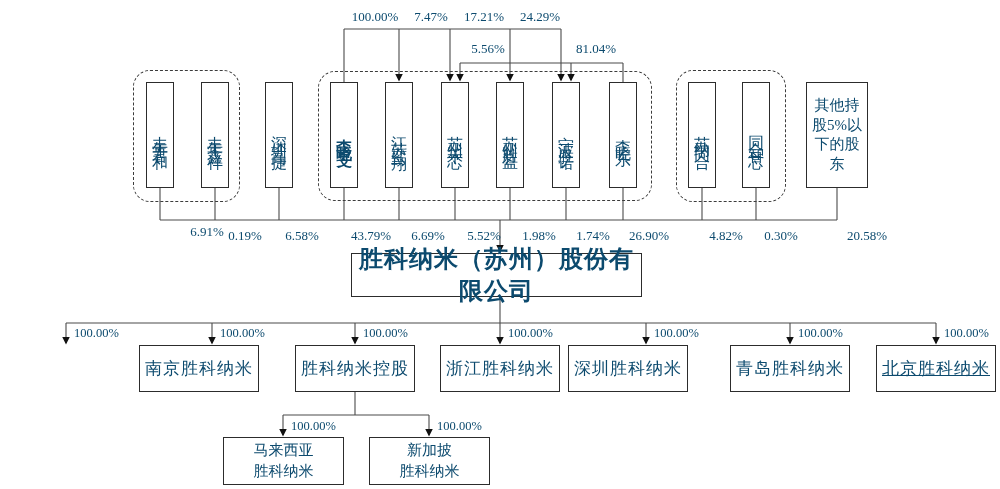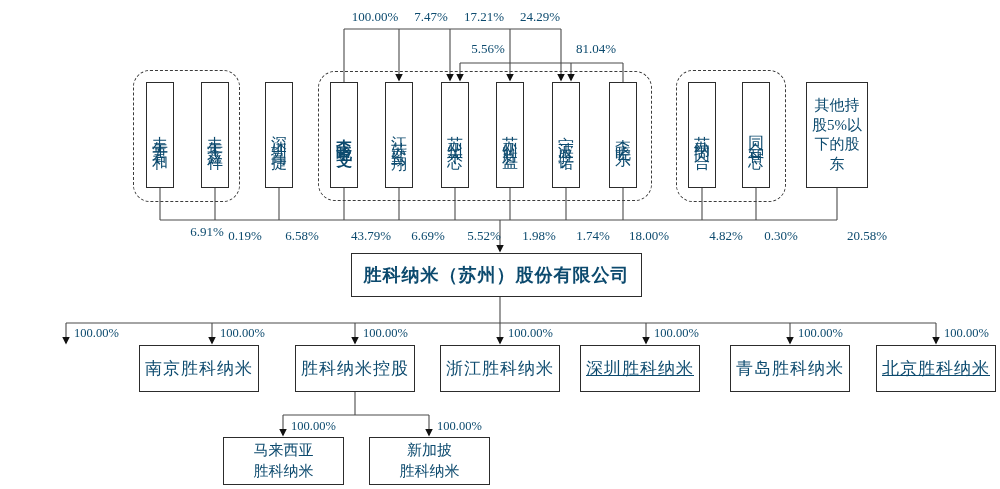--- a/index.html
+++ b/index.html
@@ -9,21 +9,21 @@
   .dgroup{position:absolute;border:1.6px dashed #3c3c3c;border-radius:17px;z-index:1;background:transparent;}
   .vbox{position:absolute;top:82px;width:28px;height:106px;border:1.5px solid #2c2c2c;background:#fff;
         z-index:2;display:flex;align-items:center;justify-content:center;box-sizing:border-box;}
   .vtxt{writing-mode:vertical-rl;text-orientation:upright;font-size:16px;letter-spacing:6px;line-height:1;white-space:nowrap;}
   .vbox.bold .vtxt{font-weight:700;}
   .wbox{position:absolute;top:82px;left:806px;width:62px;height:106px;border:1.5px solid #2c2c2c;background:#fff;
         z-index:2;display:flex;align-items:center;justify-content:center;text-align:center;box-sizing:border-box;}
   .wtxt{font-size:15px;line-height:1.3;width:50px;word-break:break-all;}
   .hbox{position:absolute;border:1.6px solid #2c2c2c;background:#fff;z-index:2;display:flex;
         align-items:center;justify-content:center;text-align:center;box-sizing:border-box;}
-  .mainbox{left:351px;top:253px;width:291px;height:44px;font-size:18px;font-weight:600;letter-spacing:1px;}
+  .mainbox{left:351px;top:253px;width:291px;height:44px;font-size:24px;font-weight:600;letter-spacing:1px;}
   .sub{top:345px;width:120px;height:47px;font-size:17px;letter-spacing:1px;}
   .sub3{top:437px;width:121px;height:48px;font-size:15px;line-height:1.4;}
   .pct{position:absolute;font-size:13px;white-space:nowrap;z-index:3;}
   .pct.c{transform:translateX(-50%);}
   .pct.sm{font-size:12.5px;}
 </style>
 </head>
 <body>
 
 <div class="stage">
@@ -129,21 +129,21 @@
     </div>
 
   <div class="pct c" style="left:186px;top:224px;margin-left:21px;">6.91%</div>
   <div class="pct c" style="left:245px;top:228px;">0.19%</div>
   <div class="pct c" style="left:302px;top:228px;">6.58%</div>
   <div class="pct c" style="left:371px;top:228px;">43.79%</div>
   <div class="pct c" style="left:428px;top:228px;">6.69%</div>
   <div class="pct c" style="left:484px;top:228px;">5.52%</div>
   <div class="pct c" style="left:539px;top:228px;">1.98%</div>
   <div class="pct c" style="left:593px;top:228px;">1.74%</div>
-  <div class="pct c" style="left:649px;top:228px;">18.00%</div>
+  <div class="pct c" style="left:649px;top:228px;">26.90%</div>
   <div class="pct c" style="left:726px;top:228px;">4.82%</div>
   <div class="pct c" style="left:781px;top:228px;">0.30%</div>
   <div class="pct c" style="left:867px;top:228px;">20.58%</div>
 
   <div class="hbox mainbox">
       <span>胜科纳米（苏州）股份有限公司</span>
     </div>
 
   <div class="pct sm" style="left:74px;top:326px;">100.00%</div>
   <div class="pct sm" style="left:220px;top:326px;">100.00%</div>
@@ -155,21 +155,21 @@
 
   <div class="hbox sub" style="left:139px;text-align:right;">
       <span>南京胜科纳米</span>
     </div>
   <div class="hbox sub" style="left:295px;">
       <span>胜科纳米控股</span>
     </div>
   <div class="hbox sub" style="left:440px;">
       <span>浙江胜科纳米</span>
     </div>
-  <div class="hbox sub" style="left:580px;text-decoration:underline;">
+  <div class="hbox sub" style="left:568px;">
       <span>深圳胜科纳米</span>
     </div>
   <div class="hbox sub" style="left:730px;">
       <span>青岛胜科纳米</span>
     </div>
   <div class="hbox sub" style="left:876px;text-decoration:underline;">
       <span>北京胜科纳米</span>
     </div>
 
   <div class="pct sm" style="left:291px;top:419px;">100.00%</div>

